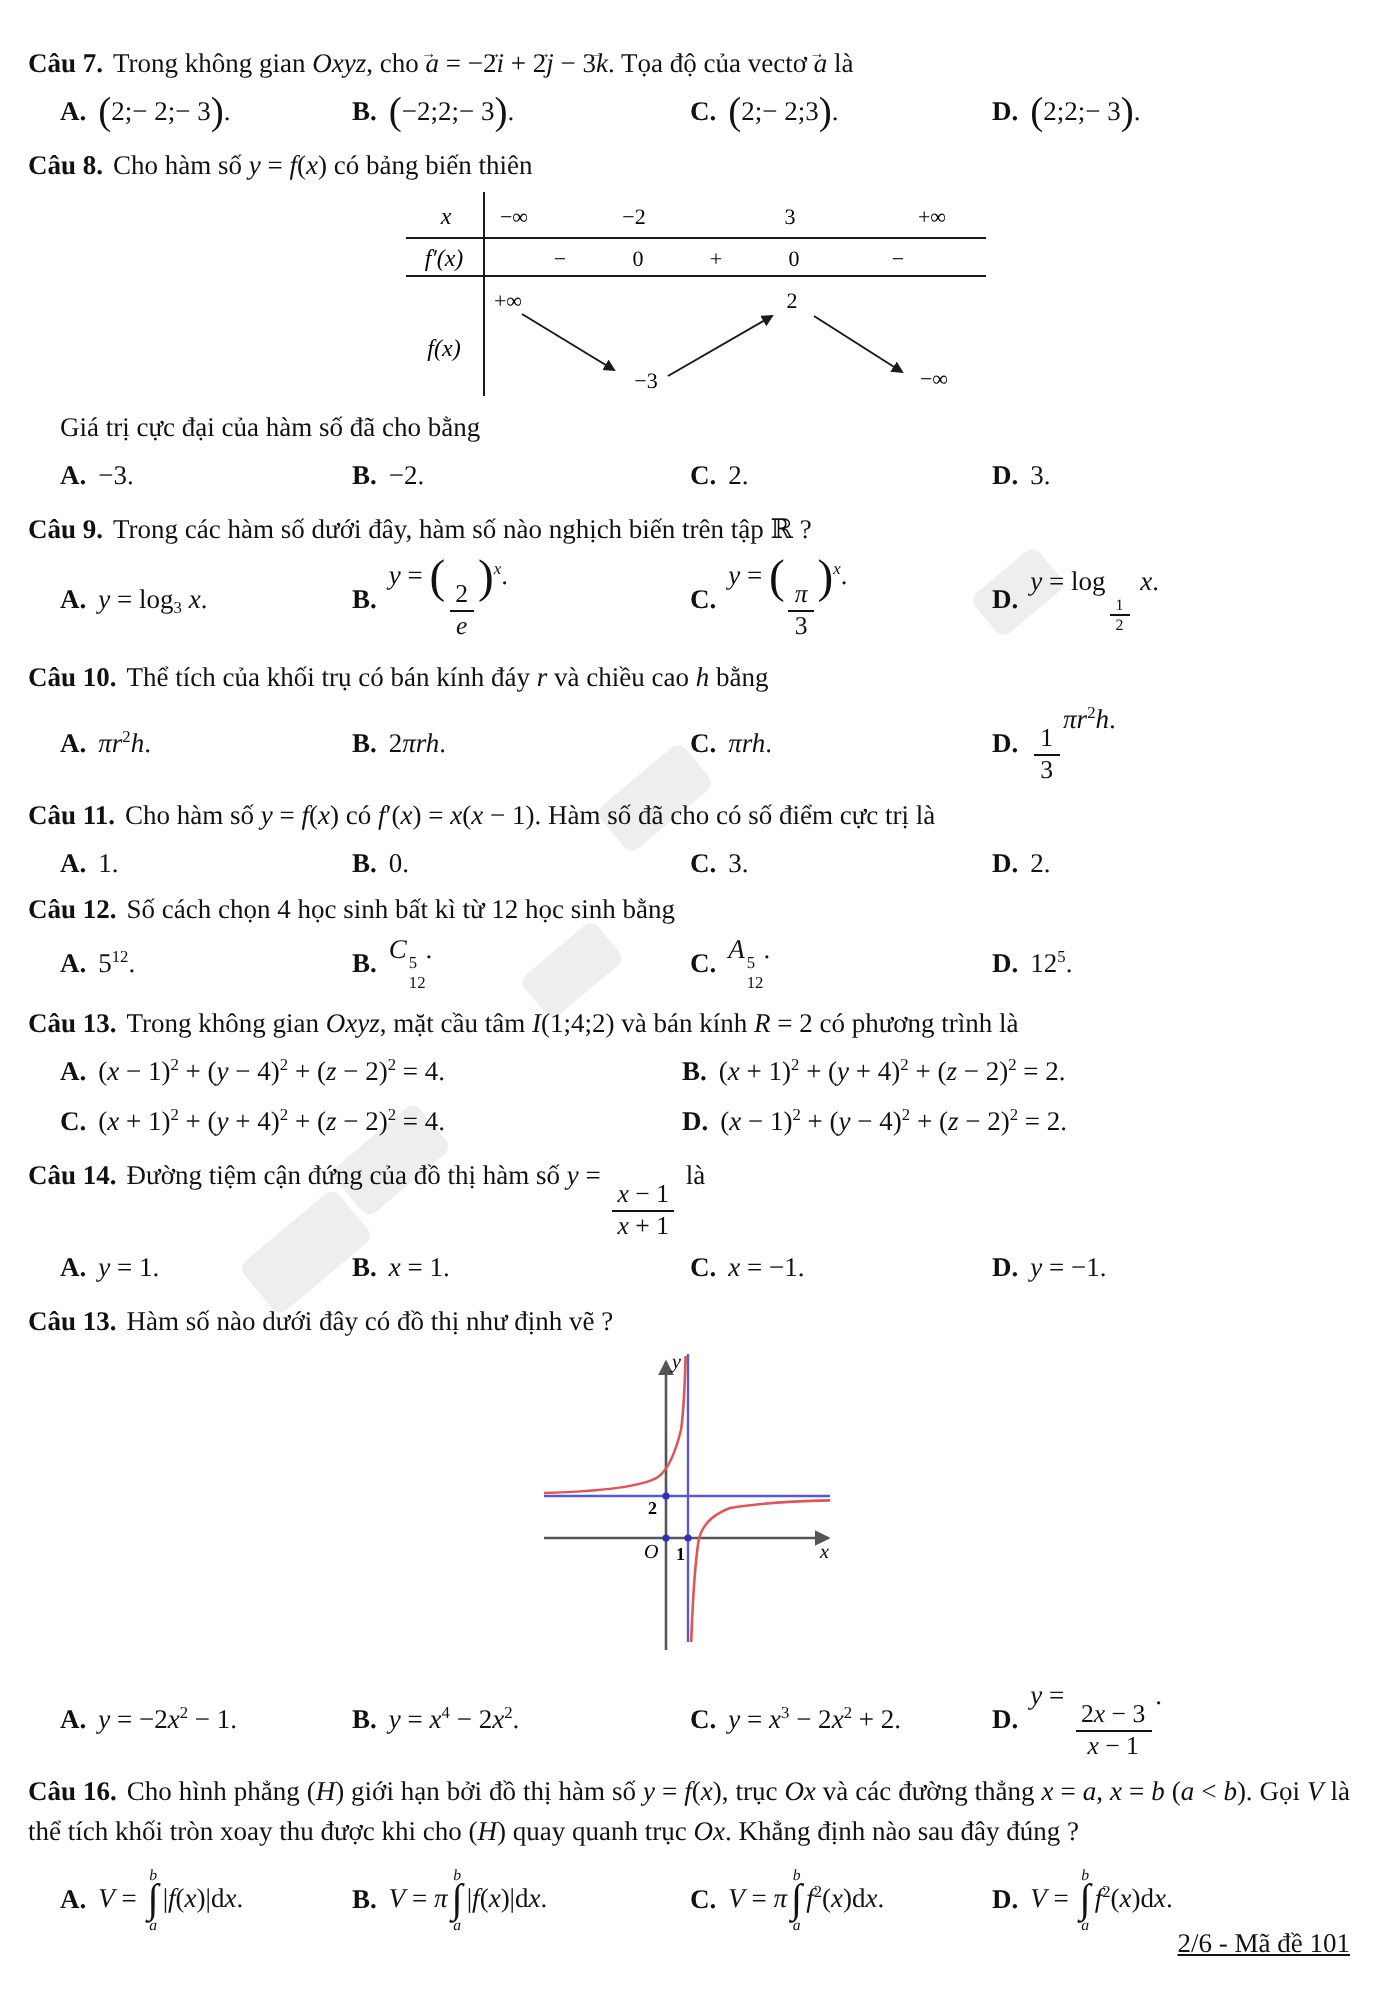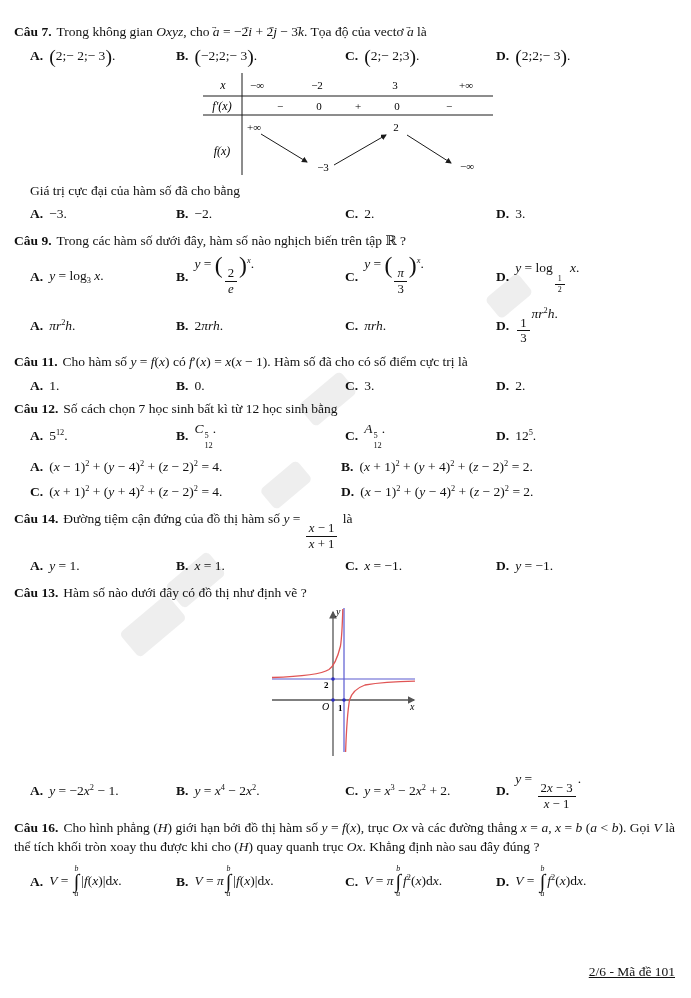--- a/index.html
+++ b/index.html
@@ -67,20 +67,21 @@
           <span><span class="mp">(</span>2;− 2;3<span class="mp">)</span>.</span>
         </span>
       <span class="opt w4">
           <b>D.</b>
           <span><span class="mp">(</span>2;2;− 3<span class="mp">)</span>.</span>
         </span>
     </div>
   </div>
 
   <div class="q">
+    <div class="qline"><b class="qlabel">Câu 8.</b><span>Cho hàm số <span class="i">y</span> = <span class="i">f</span>(<span class="i">x</span>) có bảng biến thiên</span></div>
     <div class="fig-table">
       <svg width="292" height="102">
         <defs>
           <marker id="arrT" markerWidth="8" markerHeight="8" refX="5" refY="3" orient="auto">
             <path d="M0,0 L6,3 L0,6 Z" fill="#1a1a1a"></path>
           </marker>
         </defs>
         <line x1="39" y1="0" x2="39" y2="102" stroke="#1a1a1a" stroke-width="1"></line>
         <line x1="0" y1="23" x2="290" y2="23" stroke="#1a1a1a" stroke-width="1"></line>
         <line x1="0" y1="42" x2="290" y2="42" stroke="#1a1a1a" stroke-width="1"></line>
@@ -151,20 +152,21 @@
           <b>D.</b>
           <span><span class="i">y</span> = log<span class="sub"><span class="frac">
                 <span class="fnum">1</span>
                 <span class="fden">2</span>
               </span></span> <span class="i">x</span>.</span>
         </span>
     </div>
   </div>
 
   <div class="q">
+    <div class="qline"><b class="qlabel">Câu 10.</b><span>Thể tích của khối trụ có bán kính đáy <span class="i">r</span>  và chiều cao <span class="i">h</span>  bằng</span></div>
     <div class="opts" style="min-height:38px;">
       <span class="opt w1">
           <b>A.</b>
           <span><span class="i">π</span><span class="i">r</span><span class="sup">2</span><span class="i">h</span>.</span>
         </span>
       <span class="opt w2">
           <b>B.</b>
           <span>2<span class="i">π</span><span class="i">r</span><span class="i">h</span>.</span>
         </span>
       <span class="opt w3">
@@ -197,21 +199,21 @@
           <span>3.</span>
         </span>
       <span class="opt w4">
           <b>D.</b>
           <span>2.</span>
         </span>
     </div>
   </div>
 
   <div class="q" style="margin-top:2px;">
-    <div class="qline"><b class="qlabel">Câu 12.</b><span>Số cách chọn 7 học sinh bất kì từ 12 học sinh bằng</span></div>
+    <div class="qline"><b class="qlabel">Câu 12.</b><span>Số cách chọn 4 học sinh bất kì từ 12 học sinh bằng</span></div>
     <div class="opts">
       <span class="opt w1">
           <b>A.</b>
           <span>5<span class="sup">12</span>.</span>
         </span>
       <span class="opt w2">
           <b>B.</b>
           <span><span class="i">C</span><span class="ss">
               <span>5</span>
               <span>12</span>
@@ -225,20 +227,21 @@
             </span>.</span>
         </span>
       <span class="opt w4">
           <b>D.</b>
           <span>12<span class="sup">5</span>.</span>
         </span>
     </div>
   </div>
 
   <div class="q">
+    <div class="qline"><b class="qlabel">Câu 13.</b><span>Trong không gian <span class="i">Oxyz</span>,  mặt cầu tâm <span class="i">I</span>(1;4;2)  và bán kính <span class="i">R</span> = 2  có phương trình là</span></div>
     <div class="opts">
       <span class="opt w13">
           <b>A.</b>
           <span>(<span class="i">x</span> − 1)<span class="sup">2</span> + (<span class="i">y</span> − 4)<span class="sup">2</span> + (<span class="i">z</span> − 2)<span class="sup">2</span> = 4.</span>
         </span>
       <span class="opt wlast">
           <b>B.</b>
           <span>(<span class="i">x</span> + 1)<span class="sup">2</span> + (<span class="i">y</span> + 4)<span class="sup">2</span> + (<span class="i">z</span> − 2)<span class="sup">2</span> = 2.</span>
         </span>
     </div>

